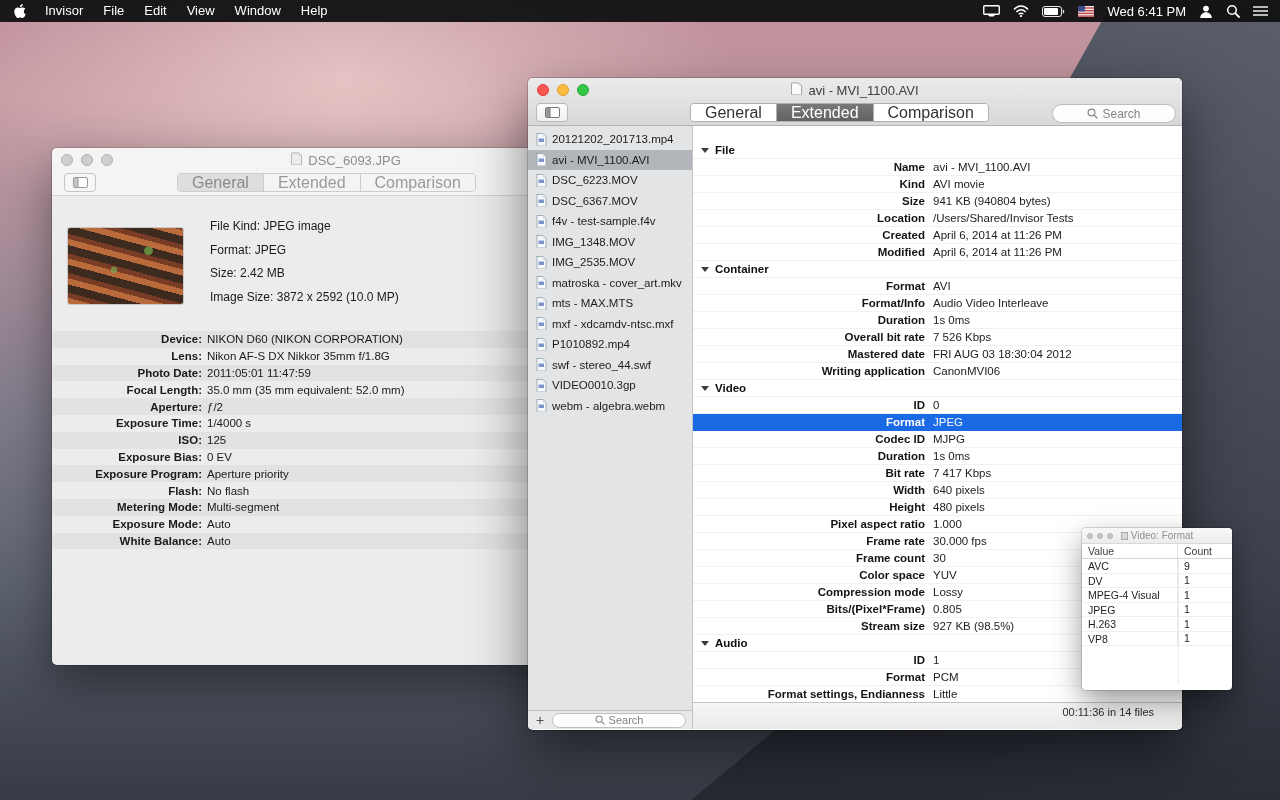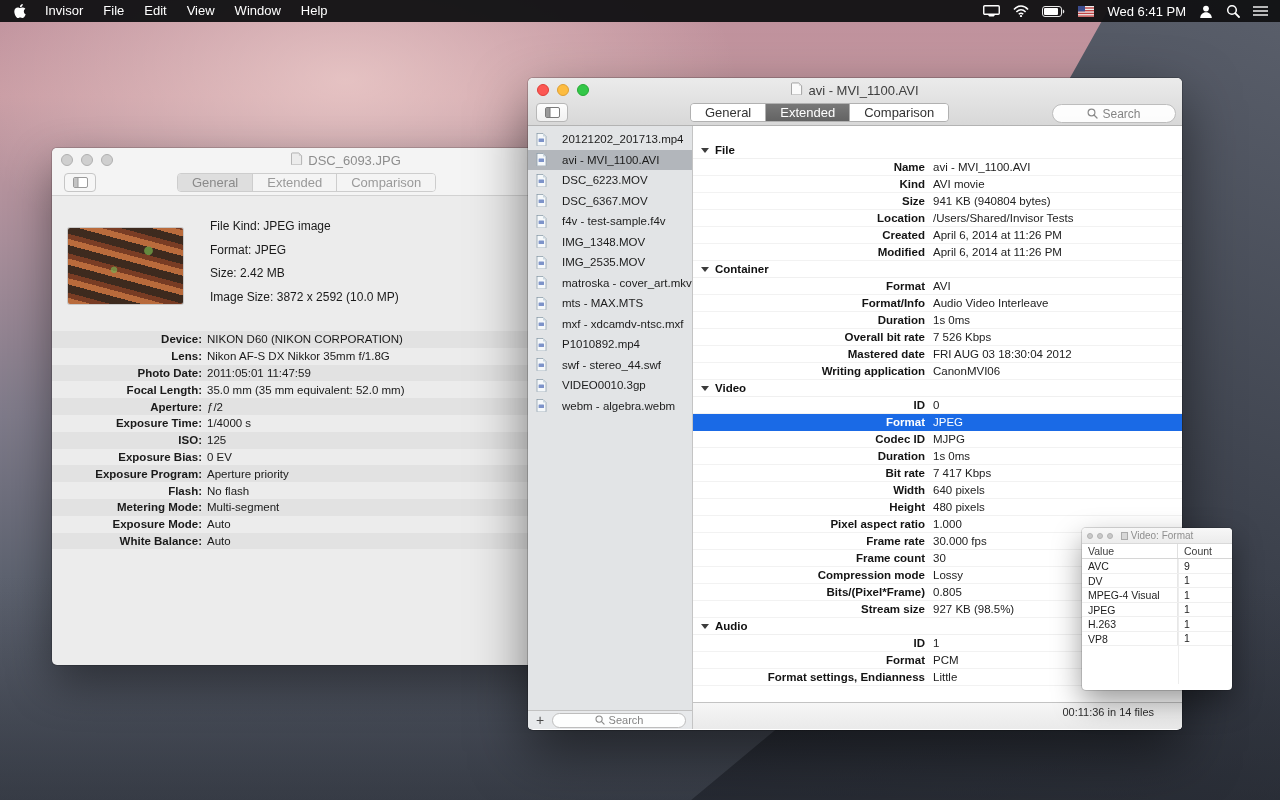--- a/index.html
+++ b/index.html
@@ -41,21 +41,21 @@
   .tl { width:12px; height:12px; border-radius:50%; display:inline-block; }
   .tl.gray { background:#cfcfcf; border:1px solid #b0b0b0; }
   .tl.red { background:#fc5753; border:1px solid #df3e38; }
   .tl.yellow { background:#fdbc40; border:1px solid #de9f34; }
   .tl.green { background:#33c748; border:1px solid #27aa35; }
   .win-title { margin:0 auto; display:flex; align-items:center; gap:5px; font-size:13px; }
   .toolbar { position:relative; height:24px; }
   .tb-btn { position:absolute; width:32px; height:19px; border:1px solid #b7b7b7; border-radius:4px;
     background:linear-gradient(#fdfdfd,#f1f1f1); display:flex; align-items:center; justify-content:center; }
   .segments { position:absolute; display:flex; border:1px solid #b1b1b1; border-radius:4px; overflow:hidden; height:19px; }
-  .seg { border:none; background:#fff; color:#333; font-size:13px; padding:0 14px; height:100%;
+  .seg { border:none; background:#fff; color:#333; font-size:16px; padding:0 14px; height:100%;
     border-right:1px solid #b1b1b1; font-family:"Liberation Sans",sans-serif; }
   .seg:last-child { border-right:none; }
   .seg.active { background:linear-gradient(#787878,#636363); color:#fff; }
 
   .searchfield { display:flex; align-items:center; justify-content:center; gap:4px;
     background:rgba(255,255,255,.92); border:1px solid #bdbdbd; border-radius:10px;
     color:#848484; font-size:12px; }
 
   
   .back-window { left:52px; top:148px; width:588px; height:517px; background:#ececec; z-index:1;
@@ -87,21 +87,21 @@
   .front-window .win-title { color:#3e3e3e; }
   .front-window .tb-btn { left:8px; top:1px; }
   .front-window .segments { left:162px; top:1px; }
   .front-window .searchfield.toolbar-search { position:absolute; right:6px; top:2px; width:124px; height:19px; }
   .mag { display:flex; align-items:center; }
 
   .fw-body { display:flex; height:603px; }
   .sidebar-col { width:165px; flex:none; display:flex; flex-direction:column;
     background:#e2e4e6; border-right:1px solid #c4c4c4; }
   .filelist { flex:1; padding-top:3px; overflow:hidden; }
-  .file-row { height:20.5px; display:flex; align-items:center; gap:15px; padding-left:8px;
+  .file-row { height:20.5px; display:flex; align-items:center; gap:5px; padding-left:8px;
     font-size:11.5px; color:#1c1c1c; white-space:nowrap; overflow:hidden; }
   .file-row.selected { background:#b2b6bb; }
   .file-ico { display:flex; align-items:center; flex:none; }
   .sidebar-footer { height:19px; flex:none; border-top:1px solid #c2c2c2; background:#e7e9eb;
     display:flex; align-items:center; padding:0 6px 0 4px; gap:4px; }
   .add-btn { border:none; background:transparent; font-size:14px; color:#4a4a4a; width:16px; line-height:15px; }
   .searchfield.small { flex:1; height:15px; border-radius:8px; font-size:11px; }
 
   .main-col { flex:1; display:flex; flex-direction:column; background:#fff; min-width:0; }
   .proplist { flex:1; overflow:hidden; padding-top:16px; }
@@ -615,20 +615,24 @@
             </div>
             <div class="prop-row">
               <span class="prop-label">Frame rate</span>
               <span class="prop-value">30.000 fps</span>
             </div>
             <div class="prop-row">
               <span class="prop-label">Frame count</span>
               <span class="prop-value">30</span>
             </div>
             <div class="prop-row">
+              <span class="prop-label">Color space</span>
+              <span class="prop-value">YUV</span>
+            </div>
+            <div class="prop-row">
               <span class="prop-label">Compression mode</span>
               <span class="prop-value">Lossy</span>
             </div>
             <div class="prop-row">
               <span class="prop-label">Bits/(Pixel*Frame)</span>
               <span class="prop-value">0.805</span>
             </div>
             <div class="prop-row">
               <span class="prop-label">Stream size</span>
               <span class="prop-value">927 KB (98.5%)</span>

